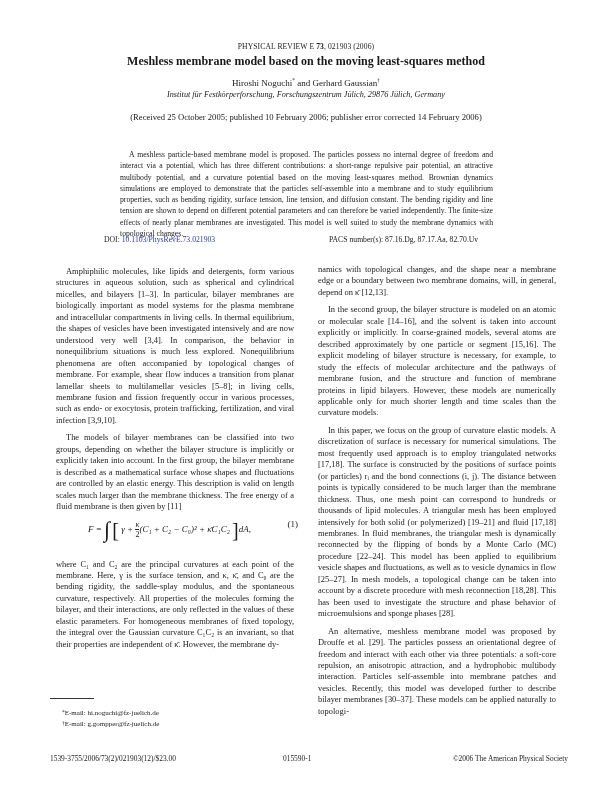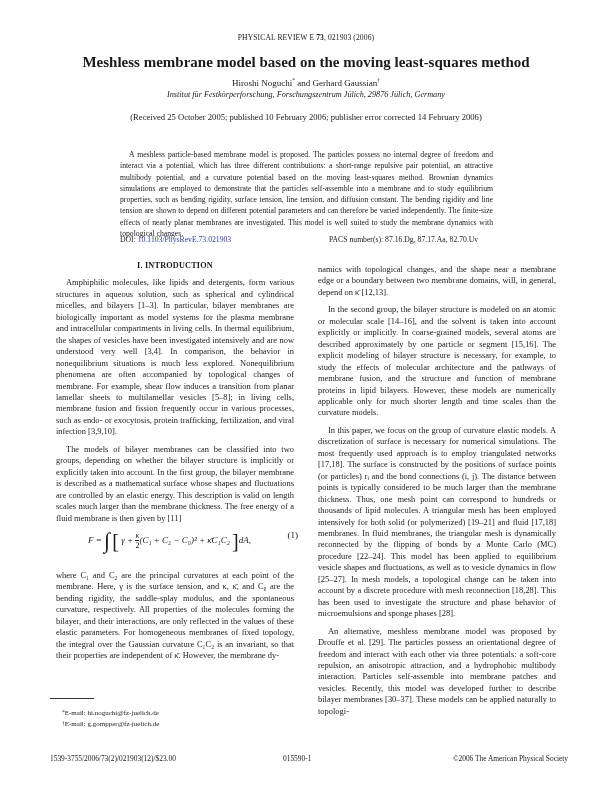--- a/index.html
+++ b/index.html
@@ -1,28 +1,28 @@
 <!DOCTYPE html>
 <html><head>
 <meta charset="utf-8">
 <style>
   html, body { margin: 0; padding: 0; background: #ffffff; }
   body { width: 612px; height: 792px; position: relative; overflow: hidden;
          font-family: "Liberation Serif", "DejaVu Serif", serif; color: #1a1a1a; }
   .abs { position: absolute; }
-  .running-head { top: 33px; left: 0; width: 612px; text-align: center; font-size: 7.6px; letter-spacing: 0.1px; }
-  .title { top: 54px; left: 0; width: 612px; text-align: center; font-size: 15px; font-weight: bold; }
+  .running-head { top: 42px; left: 0; width: 612px; text-align: center; font-size: 7.6px; letter-spacing: 0.1px; }
+  .title { top: 54px; left: 0; width: 612px; text-align: center; font-size: 12px; font-weight: bold; }
   .authors { top: 78px; left: 0; width: 612px; text-align: center; font-size: 9px; }
   .affil { top: 90px; left: 0; width: 612px; text-align: center; font-size: 8.2px; font-style: italic; }
   .received { top: 101px; left: 0; width: 612px; text-align: center; font-size: 8.6px; margin-top: 11px; }
   sup { font-size: 5.5px; vertical-align: top; position: relative; top: -1px; }
   .abstract { top: 133px; left: 104px; width: 405px; font-size: 7.7px; line-height: 11.3px; text-align: justify; }
   .abstract p { margin: 16px; text-indent: 9px; }
   .doi-line { top: 235px; left: 104px; width: 405px; font-size: 7.7px; }
-  .doi-label { position: absolute; left: 16px; top: 0; }
+  .doi-label { position: absolute; left: 0; top: 0; }
   .doi-link { color: #2b3a9b; text-decoration: none; }
   .pacs { position: absolute; left: 225px; top: 0; white-space: nowrap; }
   .col { top: 260px; width: 250px; font-size: 8.45px; line-height: 11.45px; text-align: justify; }
   .col-left { left: 50px; }
   .col-right { left: 312px; top: 258px; }
   .col p { margin: 6px; text-indent: 10px; }
   .col p.noindent { text-indent: 0; }
   .section-heading { text-align: center; font-size: 8.2px; font-weight: bold; margin: 0 0 6px 0; letter-spacing: 0.2px; }
   .equation { display: flex; align-items: flex-start; justify-content: space-between; height: 34px; margin: 2px 0 2px 0; font-style: italic; font-size: 9px; }
   .eq-body { margin-left: 38px; white-space: nowrap; }
@@ -54,21 +54,20 @@
 <div class="abs abstract">
   <p>A meshless particle-based membrane model is proposed. The particles possess no internal degree of freedom and interact via a potential, which has three different contributions: a short-range repulsive pair potential, an attractive multibody potential, and a curvature potential based on the moving least-squares method. Brownian dynamics simulations are employed to demonstrate that the particles self-assemble into a membrane and to study equilibrium properties, such as bending rigidity, surface tension, line tension, and diffusion constant. The bending rigidity and line tension are shown to depend on different potential parameters and can therefore be varied independently. The finite-size effects of nearly planar membranes are investigated. This model is well suited to study the membrane dynamics with topological changes.</p>
 </div>
 
 <div class="abs doi-line">
   <span class="doi-label"><span>DOI: </span><a class="doi-link">10.1103/PhysRevE.73.021903</a></span>
   <span class="pacs">PACS number(s):  87.16.Dg, 87.17.Aa, 82.70.Uv</span>
 </div>
 
 <div class="abs col col-left">
-  <div class="section-heading">I. INTRODUCTION</div>
   <p>Amphiphilic molecules, like lipids and detergents, form various structures in aqueous solution, such as spherical and cylindrical micelles, and bilayers [1–3]. In particular, bilayer membranes are biologically important as model systems for the plasma membrane and intracellular compartments in living cells. In thermal equilibrium, the shapes of vesicles have been investigated intensively and are now understood very well [3,4]. In comparison, the behavior in nonequilibrium situations is much less explored. Nonequilibrium phenomena are often accompanied by topological changes of membrane. For example, shear flow induces a transition from planar lamellar sheets to multilamellar vesicles [5–8]; in living cells, membrane fusion and fission frequently occur in various processes, such as endo- or exocytosis, protein trafficking, fertilization, and viral infection [3,9,10].</p>
   <p>The models of bilayer membranes can be classified into two groups, depending on whether the bilayer structure is implicitly or explicitly taken into account. In the first group, the bilayer membrane is described as a mathematical surface whose shapes and fluctuations are controlled by an elastic energy. This description is valid on length scales much larger than the membrane thickness. The free energy of a fluid membrane is then given by [11]</p>
   <div class="equation">
     <span class="eq-body">
       <span>F = </span><span class="big-int">∫</span>
       <span class="bracket">[</span>
       <span>γ + </span><span class="frac"><span>κ</span><span class="den">2</span></span><span>(C₁ + C₂ − C₀)² + κ̄C₁C₂</span>
       <span class="bracket">]</span><span>dA,</span>
     </span>
     <span class="eq-num">(1)</span>

